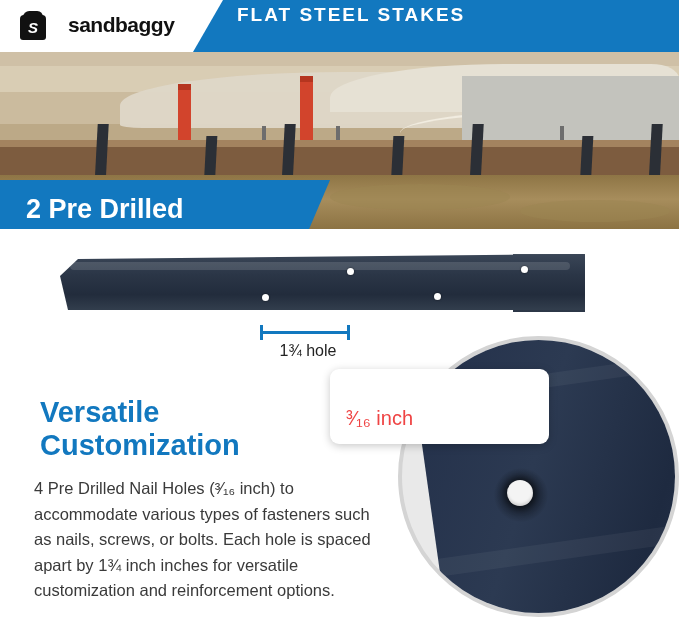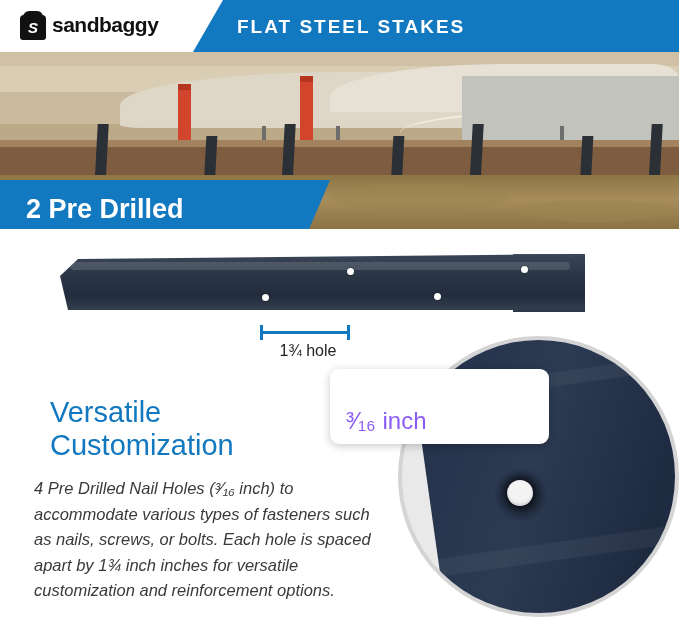--- a/index.html
+++ b/index.html
@@ -70,24 +70,25 @@
     font-style: italic;
     display: flex;
     align-items: center;
     justify-content: center;
   }
   .logo-text {
     font-size: 21px;
     font-weight: bold;
     letter-spacing: -0.5px;
     color: #111111;
+    margin-left: 16px;
   }
   .header-title {
     position: absolute;
-    left: 237px; top: 16px;
+    left: 237px; top: 4px;
     font-size: 19px;
     font-weight: bold;
     letter-spacing: 2px;
     color: #ffffff;
   }
 
   
   .photo {
     position: absolute;
     left: 0; top: 52px;
@@ -267,36 +268,35 @@
     left: 258px; top: 342px;
     width: 100px;
     text-align: center;
     font-size: 16px;
     color: #222222;
   }
 
   
   .headline {
     position: absolute;
-    left: 50px; top: 396px;
+    left: 40px; top: 396px;
     width: 300px;
     font-size: 29px;
-    font-weight: normal;
+    font-weight: bold;
     line-height: 1.15;
     color: #1278bf;
     white-space: pre-line;
   }
   .body-copy {
     position: absolute;
     left: 34px; top: 476px;
     width: 350px;
     font-size: 16.5px;
     line-height: 1.55;
     color: #3a3a3a;
-    font-style: italic;
   }
 
   
   .magnifier {
     position: absolute;
     left: 398px; top: 336px;
     width: 281px; height: 281px;
     border-radius: 50%;
     border: 4px solid #d4d4d4;
     overflow: hidden;
@@ -343,22 +343,22 @@
   .callout-title {
     position: absolute;
     left: 16px; top: 13px;
     font-size: 13.5px;
     letter-spacing: 1.2px;
     color: #8e3a6b;
   }
   .callout-value {
     position: absolute;
     left: 16px; top: 38px;
-    font-size: 24px;
-    color: #8b5cf6;
+    font-size: 20px;
+    color: #ef4444;
   }
 </style>
 </head>
 <body>
 
 <div class="header">
   <div class="header-blue"></div>
   <div class="logo">
     <span class="logo-mark">
       <span class="logo-bag"></span>

